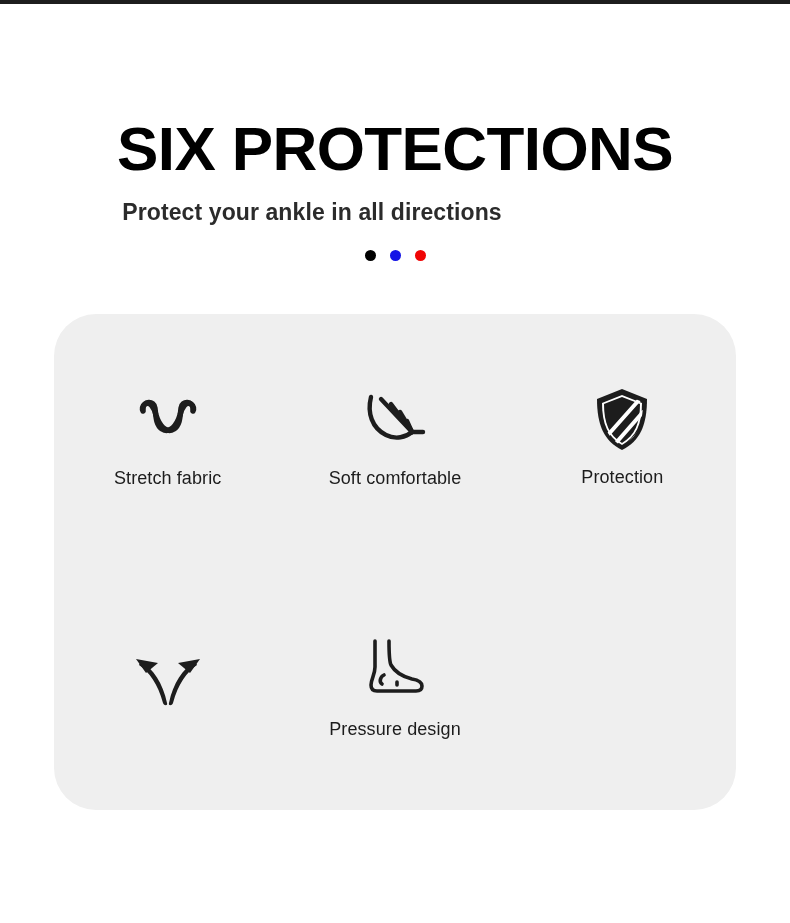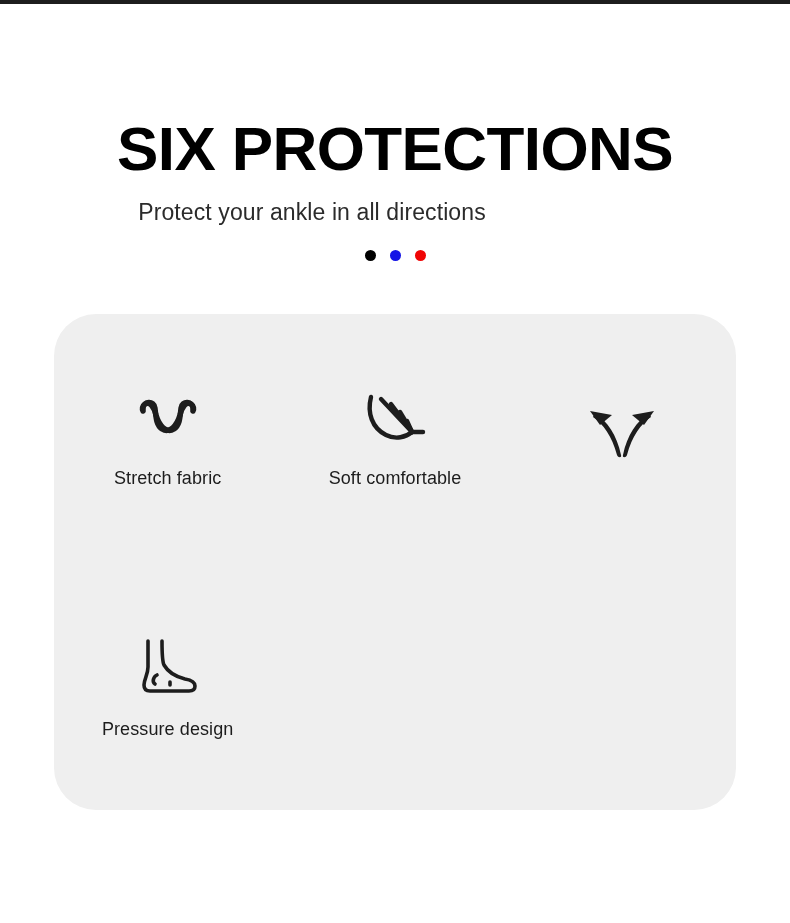--- a/index.html
+++ b/index.html
@@ -47,21 +47,21 @@
     letter-spacing: -0.6px;
     color: #000000;
   }
 
   .page-subtitle {
     position: absolute;
     top: 197px; left: 0;
     width: 624px;
     font-size: 23px;
     line-height: 30px;
-    font-weight: 400;
+    font-weight: 700;
     color: #2b2b2b;
     letter-spacing: 0.1px;
   }
 
   
   .dots {
     position: absolute;
     top: 250px; left: 0;
     width: 790px;
     display: flex;
@@ -174,20 +174,42 @@
               <path d="M19 9 L50 42"></path>
               <path d="M29 14 L50 42"></path>
               <path d="M38 22 L50 42"></path>
               <path d="M45 31 L50 42"></path>
             </g>
           </svg>
         </span>
         <span class="feature-label">Soft comfortable</span>
       </div>
 
+      <div class="feature-item row1" data-idx="2">
+        <span class="feature-icon">
+          <svg width="58" height="66" viewBox="0 0 58 66" fill="none">
+            <defs>
+              <clipPath id="shieldClip">
+                <path d="M29 8 L50 16 C50 38, 44 52, 29 60 C14 52, 8 38, 8 16 Z"></path>
+              </clipPath>
+            </defs>
+            <path d="M29 3 L54 13 C54 39, 47 55, 29 64 C11 55, 4 39, 4 13 Z" fill="#1d1d1d"></path>
+            <path d="M29 9 L49 17 C49 38, 43 51, 29 59 C15 51, 9 38, 9 17 Z" fill="#ffffff"></path>
+            <g clip-path="url(#shieldClip)">
+              <path d="M29 11 L47 18 C47 37, 42 49, 29 57 C16 49, 11 37, 11 18 Z" fill="#1d1d1d"></path>
+              <g stroke="#ffffff" stroke-width="4" stroke-linecap="round">
+                <path d="M46 14 L14 50"></path>
+                <path d="M50 26 L22 58"></path>
+                <path d="M52 40 L34 61"></path>
+              </g>
+            </g>
+          </svg>
+        </span>
+        <span class="feature-label">Protection</span>
+      </div>
 
       <div class="feature-item" data-idx="3">
         <span class="feature-icon">
           <svg width="74" height="56" viewBox="0 0 74 56" fill="none">
             <g fill="#1d1d1d">
               <path d="M10 10 C22 18, 32 32, 36 52 C37 55, 33 55, 32 52 C27 33, 18 21, 8 14 Z"></path>
               <path d="M64 10 C52 18, 42 32, 38 52 C37 55, 41 55, 42 52 C47 33, 56 21, 66 14 Z"></path>
               <path d="M5 8 L27 12 L15 22 Z"></path>
               <path d="M69 8 L47 12 L59 22 Z"></path>
             </g>

